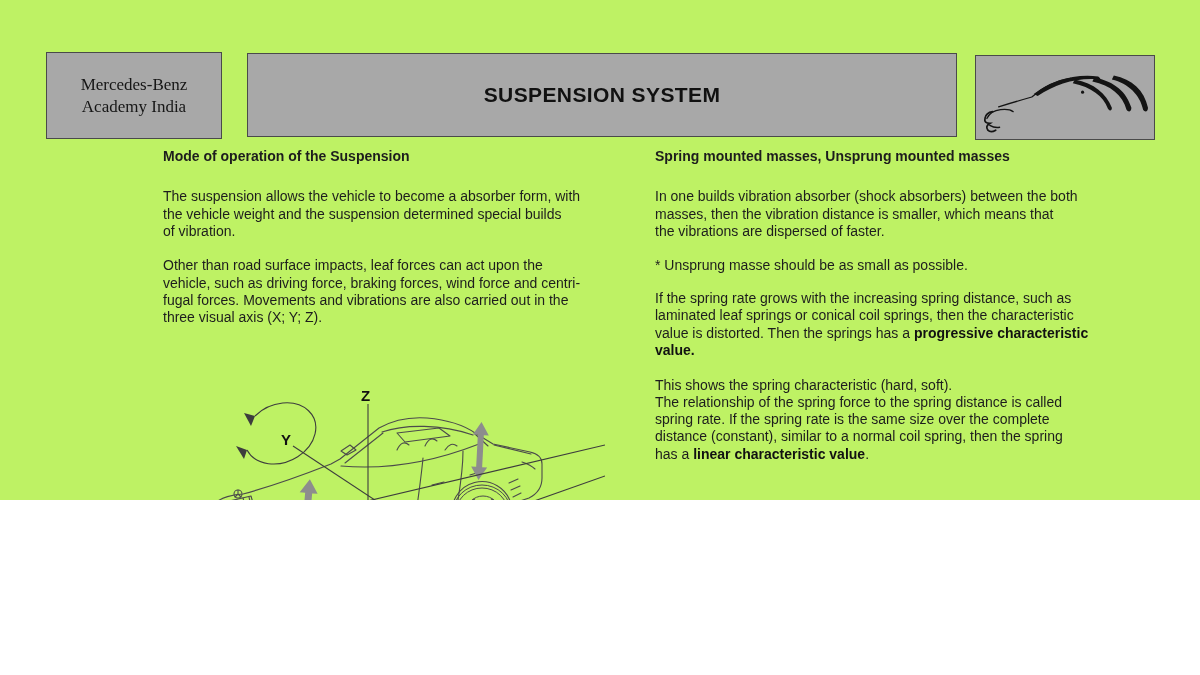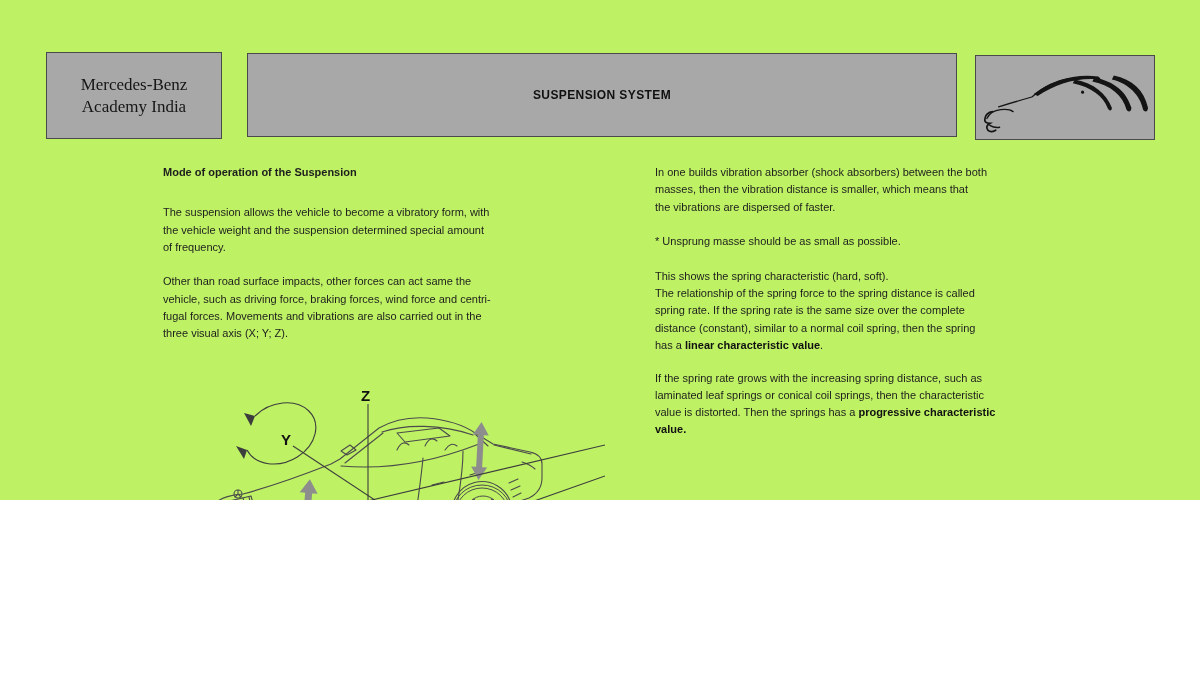--- a/index.html
+++ b/index.html
@@ -3,24 +3,24 @@
 <meta charset="utf-8">
 <style>
   html,body{margin:0;padding:0;background:#fff;}
   #page{position:relative;width:1200px;height:500px;background:#bef264;overflow:hidden;
         font-family:"Liberation Sans", sans-serif;color:#1d1d1d;}
   .gbox{position:absolute;background:#a8a8a8;border:1.6px solid #4a4a4a;box-sizing:border-box;}
   #logo-box{left:46px;top:52px;width:176px;height:87px;display:flex;flex-direction:column;
             justify-content:center;align-items:center;font-family:"Liberation Serif", serif;
             font-size:17px;line-height:22px;color:#161616;}
   #title-box{left:247px;top:53px;width:710px;height:84px;display:flex;align-items:center;justify-content:center;}
-  #title-box .t{font-weight:bold;font-size:12px;letter-spacing:0.4px;color:#111;}
+  #title-box .t{font-weight:bold;font-size:21px;letter-spacing:0.4px;color:#111;}
   #car-box{left:975px;top:55px;width:180px;height:85px;}
   #car-box svg{display:block;width:100%;height:100%;}
-  .col{position:absolute;top:164px;font-size:11px;line-height:17.3px;}
+  .col{position:absolute;top:148px;font-size:14px;line-height:17.3px;}
   #left-col{left:163px;width:452px;}
   #right-col{left:655px;width:458px;}
   .head{font-weight:bold;margin:0 0 23px 0;}
   .head2{font-weight:bold;margin:36px 0 22px 0;}
   .para{margin:0 0 17.3px 0;}
   .para.note{margin-top:6px;}
   .para.last{margin-top:-2px;}
   .lines{display:contents;}
   .tline{display:block;}
   b{font-weight:bold;color:#111;}
@@ -56,40 +56,41 @@
         <path d="M 120,22 C 141,26 153,37 158,53 C 158,57 155,58 153,55 C 149,40 137,30 118,26 Z"></path>
         <path d="M 140,20 C 159,24 171,35 175,53 C 175,57 172,58 170,55 C 167,40 155,28 138,24 Z"></path>
         <circle cx="108" cy="37" r="1.6"></circle>
       </g>
     </svg>
   </div>
 
   <div class="col" id="left-col">
     <div class="head">Mode of operation of the Suspension</div>
     <p class="para">
-      <span class="lines"><span class="tline">The suspension allows the vehicle to become a vibratory form, with</span><span class="tline">the vehicle weight and the suspension determined special amount</span><span class="tline">of frequency.</span></span>
+      <span class="lines"><span class="tline">The suspension allows the vehicle to become a absorber form, with</span><span class="tline">the vehicle weight and the suspension determined special builds</span><span class="tline">of vibration.</span></span>
     </p>
     <p class="para">
-      <span class="lines"><span class="tline">Other than road surface impacts, other forces can act same the</span><span class="tline">vehicle, such as driving force, braking forces, wind force and centri-</span><span class="tline">fugal forces. Movements and vibrations are also carried out in the</span><span class="tline">three visual axis (X; Y; Z).</span></span>
+      <span class="lines"><span class="tline">Other than road surface impacts, leaf forces can act upon the</span><span class="tline">vehicle, such as driving force, braking forces, wind force and centri-</span><span class="tline">fugal forces. Movements and vibrations are also carried out in the</span><span class="tline">three visual axis (X; Y; Z).</span></span>
     </p>
   </div>
 
   <div class="col" id="right-col">
+    <div class="head">Spring mounted masses, Unsprung mounted masses</div>
     <p class="para">
       <span class="lines"><span class="tline">In one builds vibration absorber (shock absorbers) between the both</span><span class="tline">masses, then the vibration distance is smaller, which means that</span><span class="tline">the vibrations are dispersed of faster.</span></span>
     </p>
     <p class="para note">* Unsprung masse should be as small as possible.</p>
-    <p class="para">
-      <span class="lines"><span class="tline">This shows the spring characteristic (hard, soft).</span><span class="tline">The relationship of the spring force to the spring distance is called</span><span class="tline">spring rate. If the spring rate is the same size over the complete</span><span class="tline">distance (constant), similar to a normal coil spring, then the spring</span></span>
-      <span class="tline"><span>has a </span><b>linear characteristic value</b><span>.</span></span>
-    </p>
     <p class="para last">
       <span class="lines"><span class="tline">If the spring rate grows with the increasing spring distance, such as</span><span class="tline">laminated leaf springs or conical coil springs, then the characteristic</span></span>
       <span class="tline"><span>value is distorted. Then the springs has a </span><b>progressive characteristic</b></span>
       <span class="tline"><b>value.</b></span>
+    </p>
+    <p class="para">
+      <span class="lines"><span class="tline">This shows the spring characteristic (hard, soft).</span><span class="tline">The relationship of the spring force to the spring distance is called</span><span class="tline">spring rate. If the spring rate is the same size over the complete</span><span class="tline">distance (constant), similar to a normal coil spring, then the spring</span></span>
+      <span class="tline"><span>has a </span><b>linear characteristic value</b><span>.</span></span>
     </p>
   </div>
 
   <div id="diagram">
     <svg viewBox="0 0 420 212">
 
       <g stroke="#4b4b4b" stroke-width="1.1" fill="none" stroke-linecap="round" stroke-linejoin="round">
         <path d="M 26,152 C 22,140 23,124 30,115 C 36,110 48,106 58,106 C 84,99 118,87 146,76 L 155,71 L 194,40 C 210,31 228,29 242,30 C 264,32 280,38 290,45 L 308,56 L 345,64 C 354,66 357,70 357,76 L 357,90 C 357,100 352,106 344,110 L 326,116"></path>
         <path d="M 326,116 A 29,29 0 0 0 268,131 L 161,165 A 29,29 0 0 0 105,170 C 80,172 48,164 26,152"></path>
         <path d="M 160,75 L 198,45"></path>

